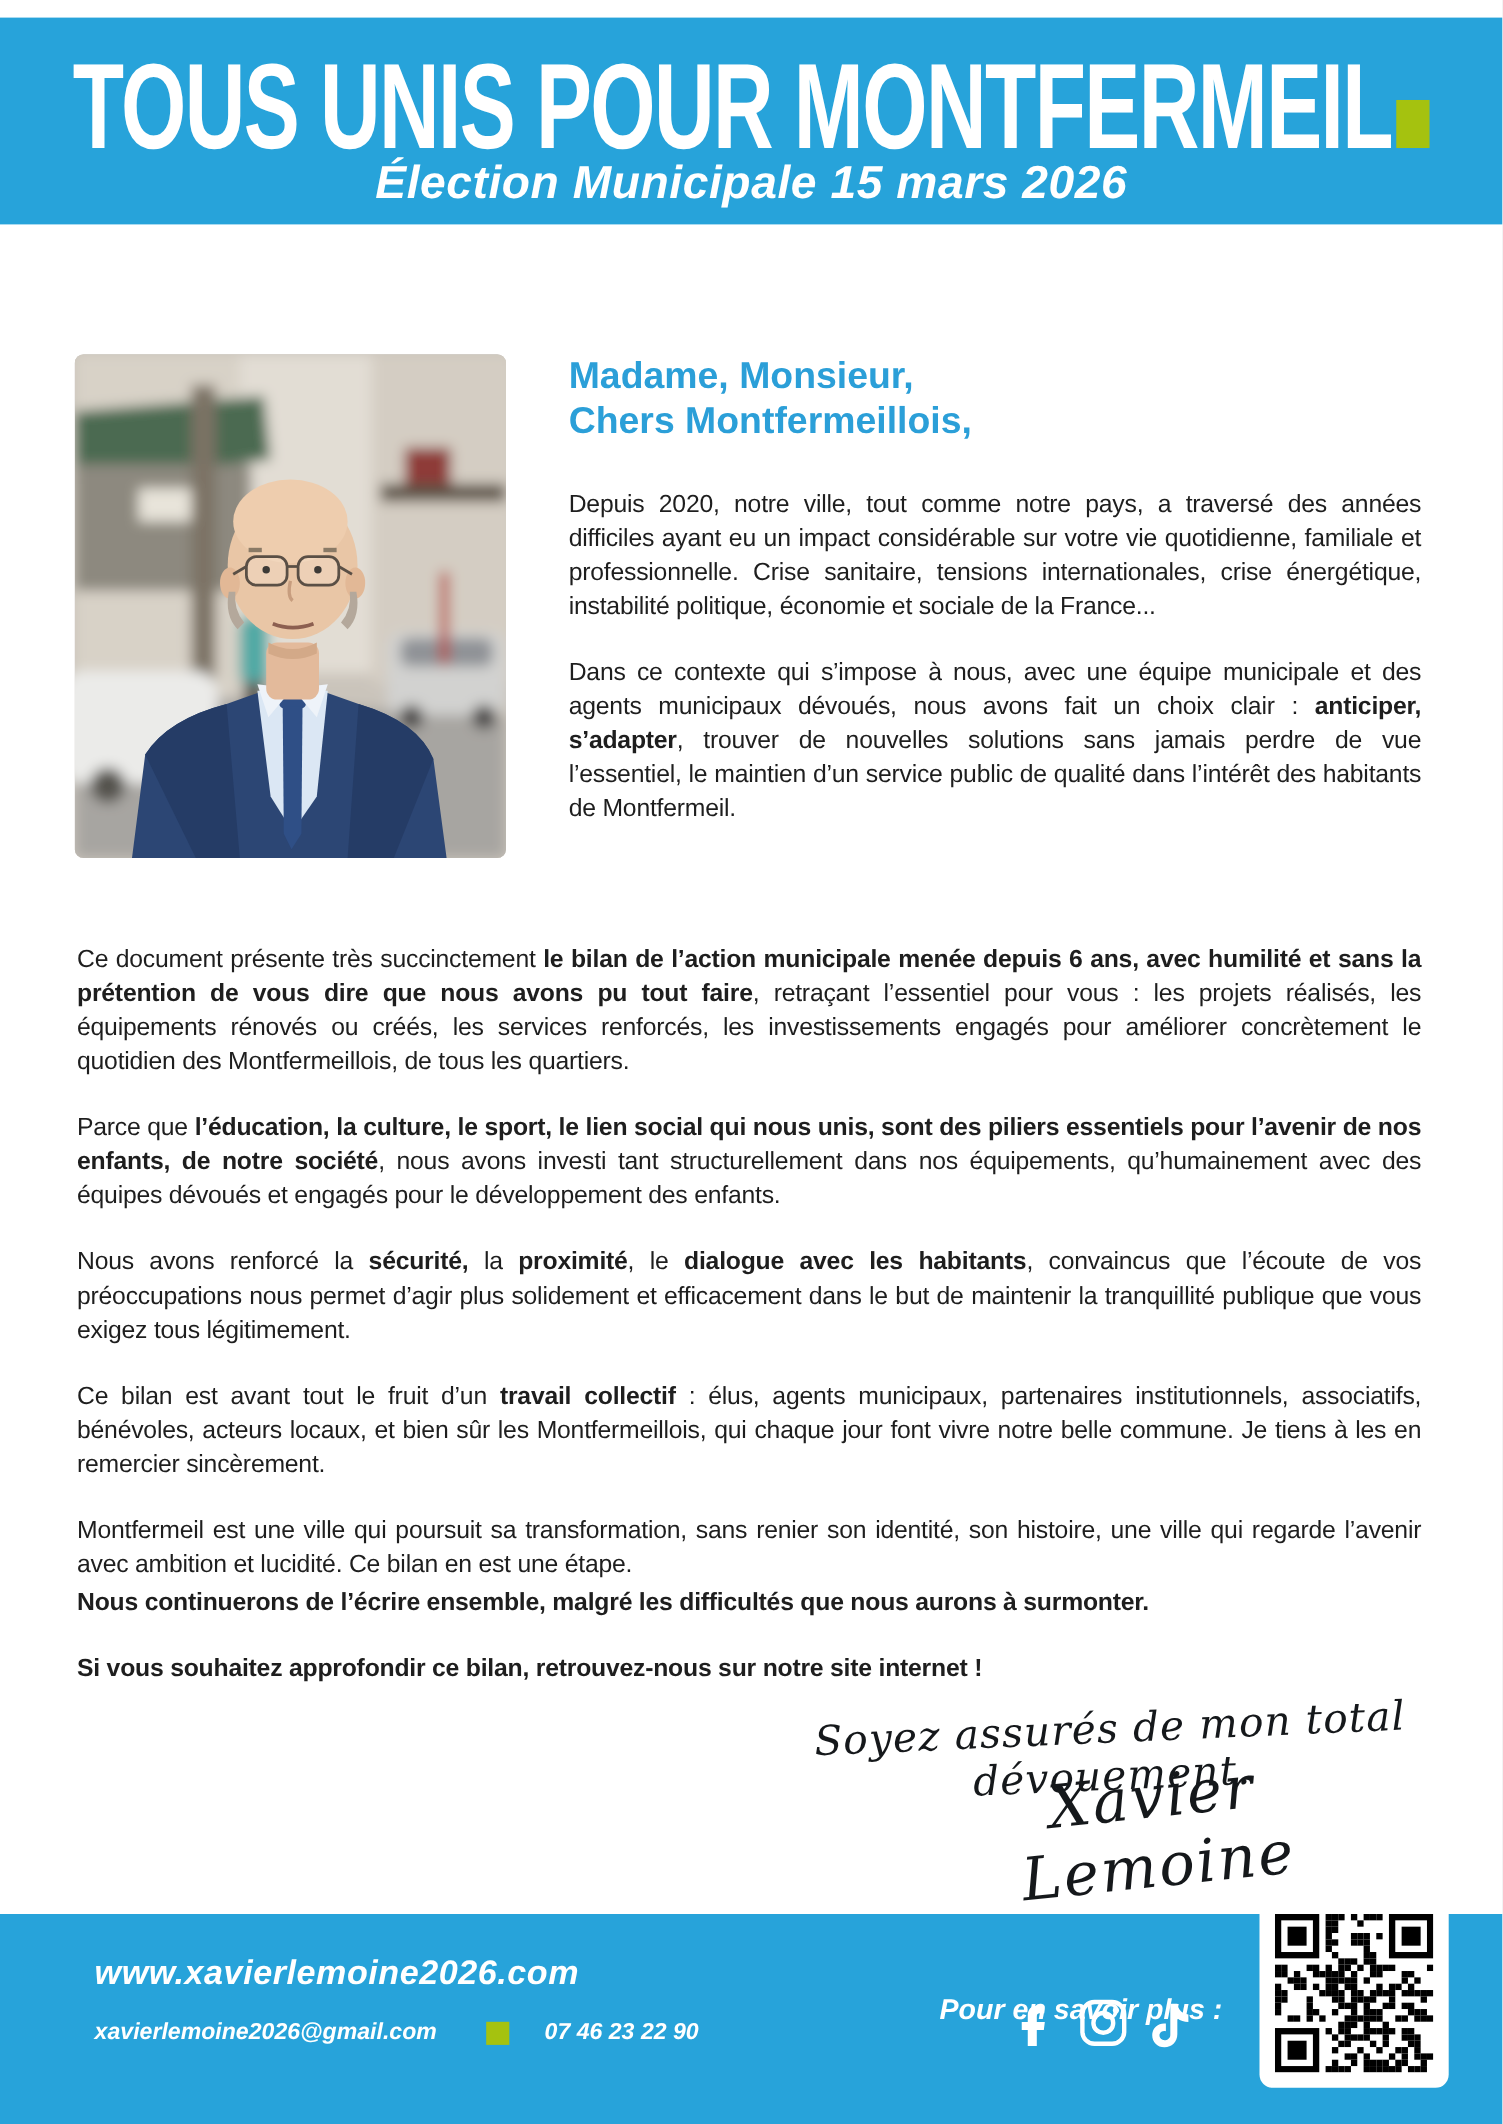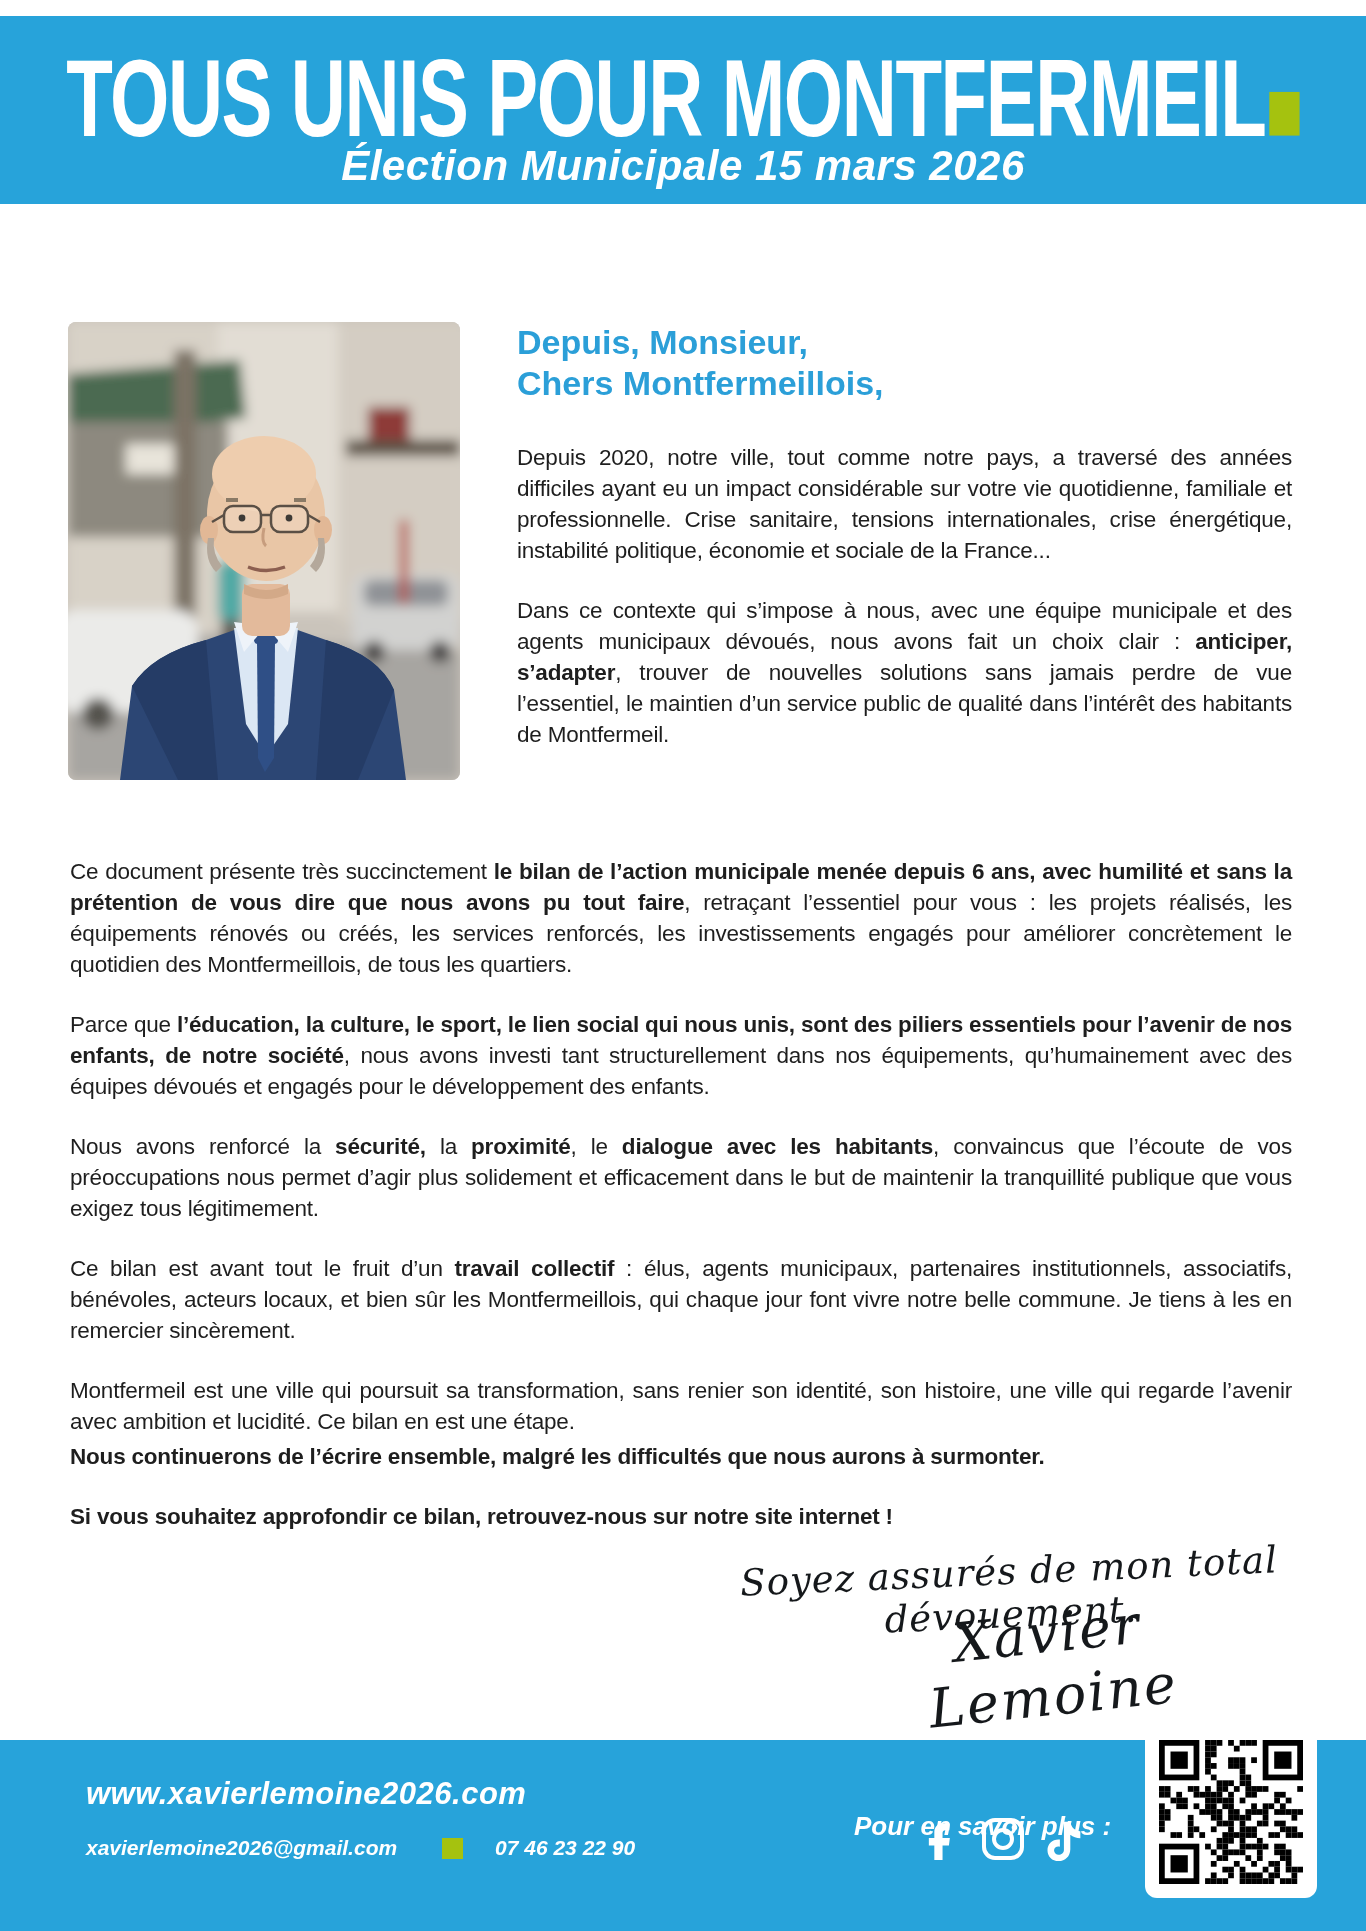--- a/index.html
+++ b/index.html
@@ -152,21 +152,21 @@
         <circle cx="221" cy="196" r="3.4" fill="#3d3a36"></circle>
         <path d="M196,206 q-3,14 2,18" stroke="#c79d7e" stroke-width="3" fill="none"></path>
         <path d="M180,245 q18,7 37,0" stroke="#8c5f50" stroke-width="3.4" fill="none"></path>
         <path d="M176,262 q22,12 44,0 l0,10 q-22,10 -44,0 z" fill="#d3a988"></path>
       </g>
     </svg>
   </div>
 
   <section class="col-block">
     <h2 class="greeting">
-      <span>Depuis, Monsieur,</span><br>
+      <span>Madame, Monsieur,</span><br>
       <span>Chers Montfermeillois,</span>
     </h2>
     <p class="body"><span>Depuis 2020, notre ville, tout comme notre pays, a traversé des années difficiles ayant eu un impact considérable sur votre vie quotidienne, familiale et professionnelle. Crise sanitaire, tensions internationales, crise énergétique, instabilité politique, économie et sociale de la France...</span></p>
     <p class="body"><span>Dans ce contexte qui s’impose à nous, avec une équipe municipale et des agents municipaux dévoués, nous avons fait un choix clair : </span><b>anticiper, s’adapter</b><span>, trouver de nouvelles solutions sans jamais perdre de vue l’essentiel, le maintien d’un service public de qualité dans l’intérêt des habitants de Montfermeil.</span></p>
   </section>
 
   <section class="full-block">
     <p class="body"><span>Ce document présente très succinctement </span><b>le bilan de l’action municipale menée depuis 6 ans, avec humilité et sans la prétention de vous dire que nous avons pu tout faire</b><span>, retraçant l’essentiel pour vous : les projets réalisés, les équipements rénovés ou créés, les services renforcés, les investissements engagés pour améliorer concrètement le quotidien des Montfermeillois, de tous les quartiers.</span></p>
     <p class="body"><span>Parce que </span><b>l’éducation, la culture, le sport, le lien social qui nous unis, sont des piliers essentiels pour l’avenir de nos enfants, de notre société</b><span>, nous avons investi tant structurellement dans nos équipements, qu’humainement avec des équipes dévoués et engagés pour le développement des enfants.</span></p>
     <p class="body"><span>Nous avons renforcé la </span><b>sécurité,</b><span> la </span><b>proximité</b><span>, le </span><b>dialogue avec les habitants</b><span>, convaincus que l’écoute de vos préoccupations nous permet d’agir plus solidement et efficacement dans le but de maintenir la tranquillité publique que vous exigez tous légitimement.</span></p>

